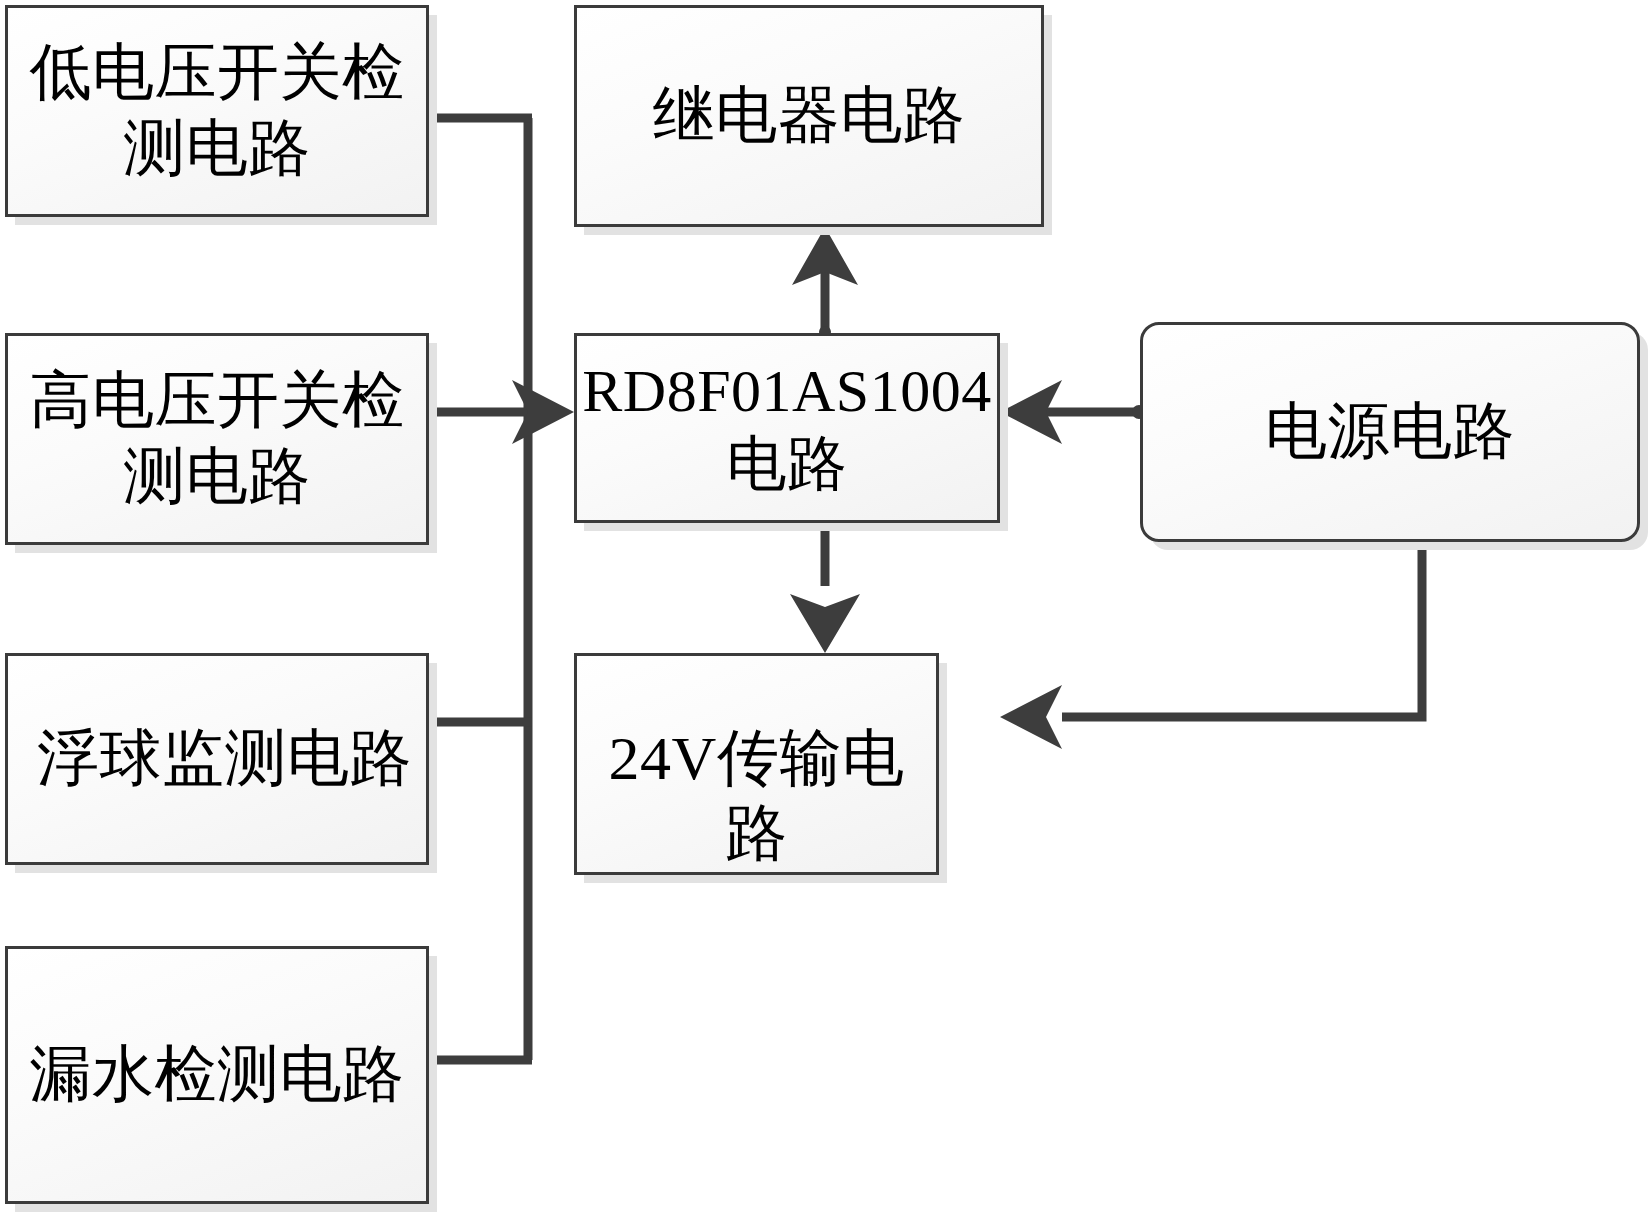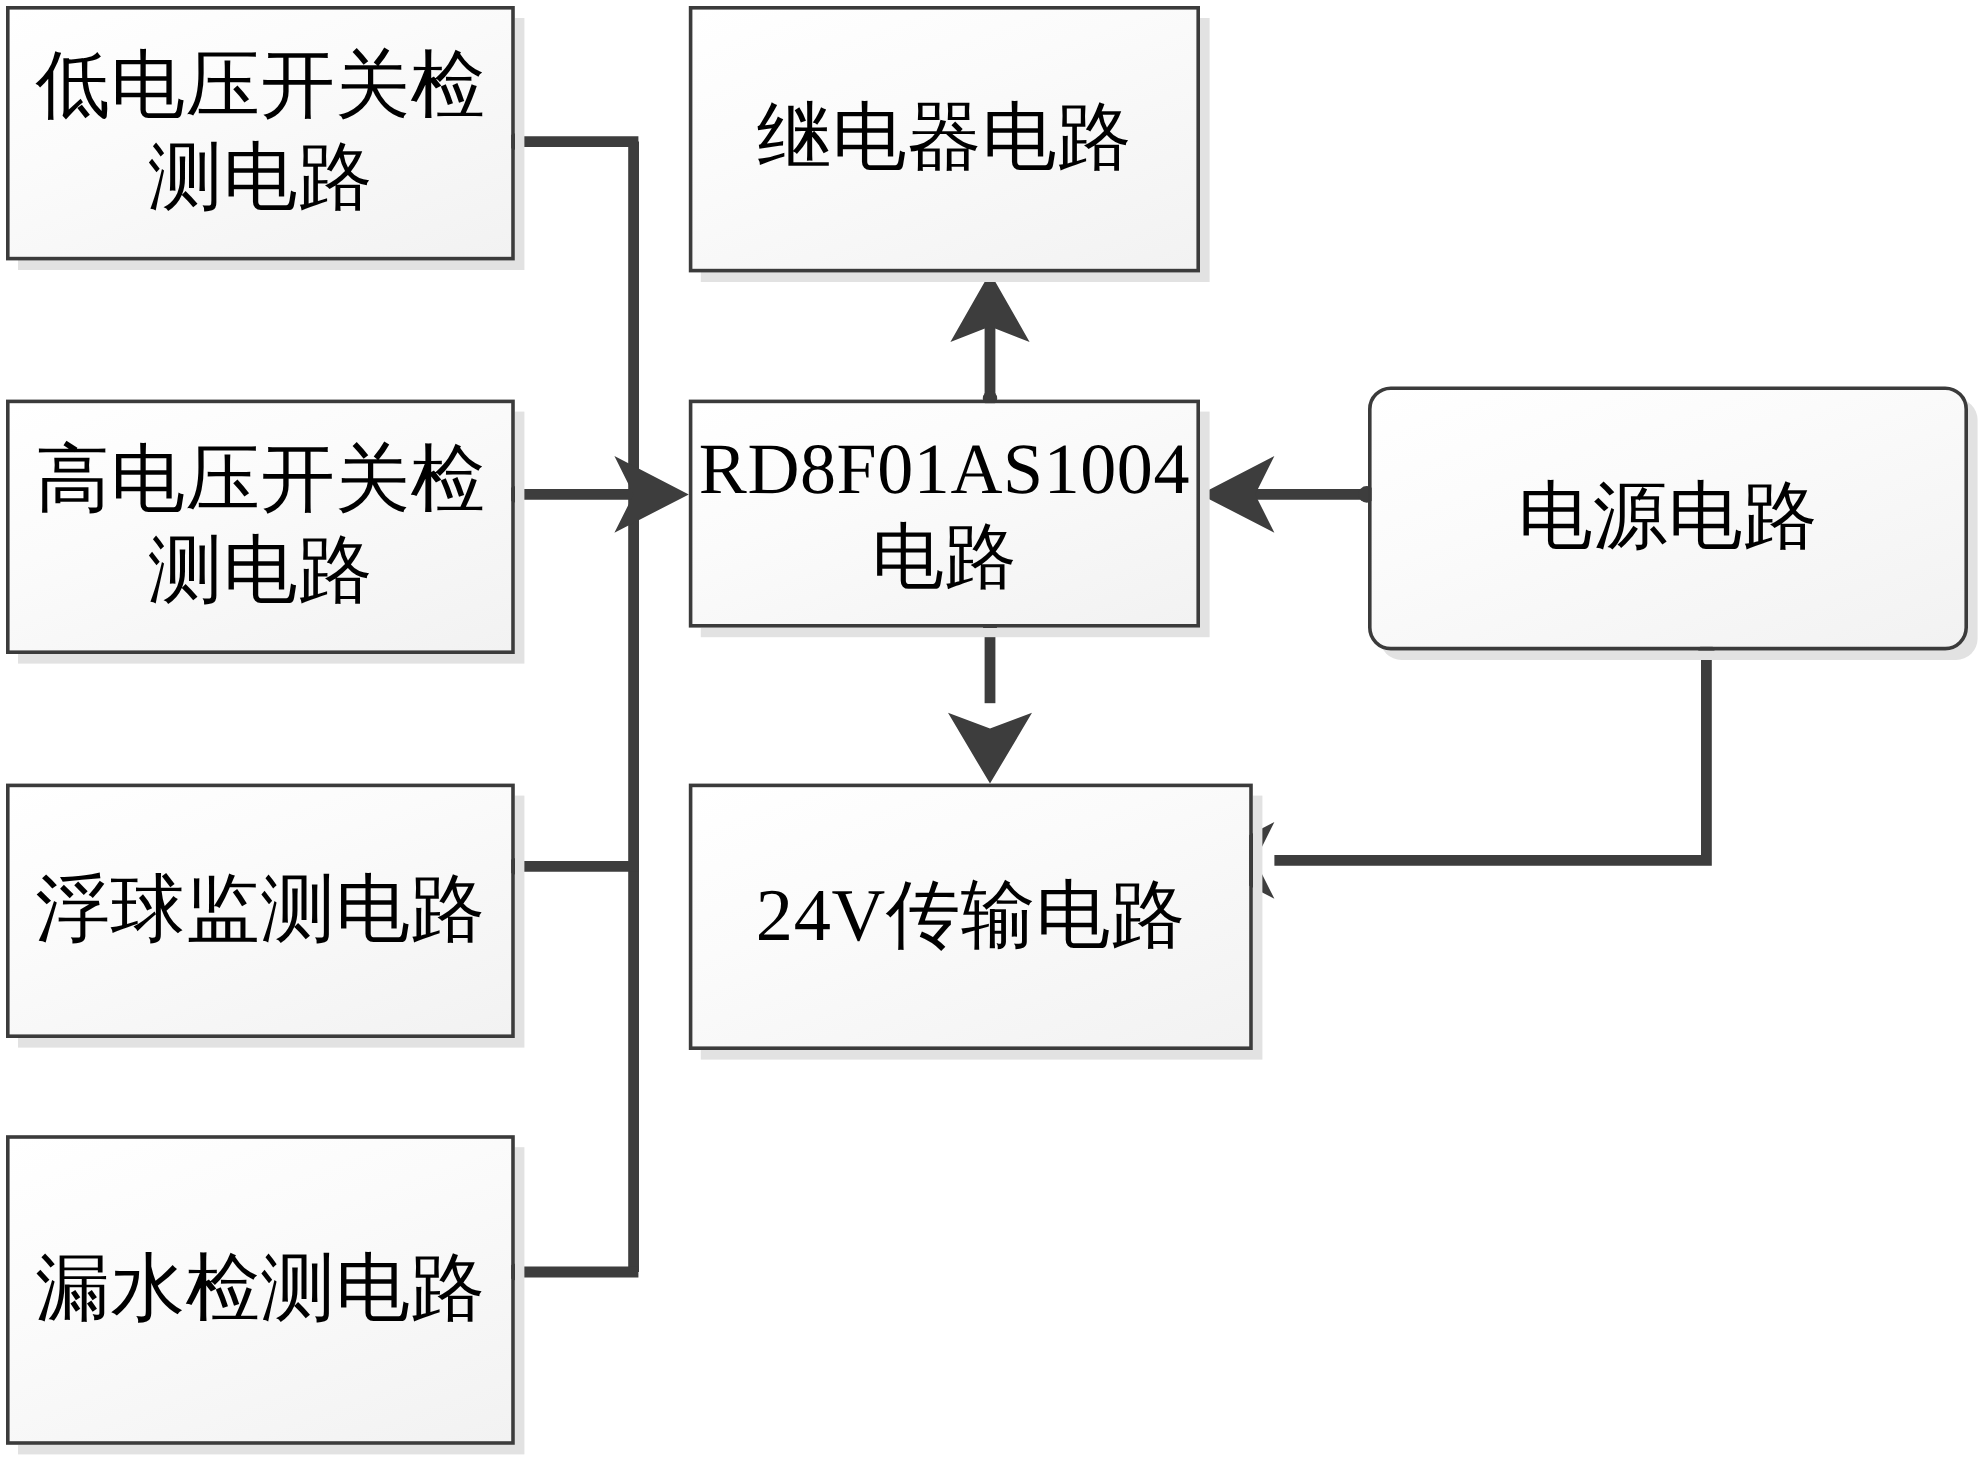--- a/index.html
+++ b/index.html
@@ -111,41 +111,41 @@
       <circle class="junction" cx="1422" cy="543" r="7"></circle>
       <path class="arrowhead" d="M 1000 717 L 1062 685 L 1046 717 L 1062 749 Z"></path>
     </g>
 
   </svg>
 
   <div class="node f-big" style="left:5px;  top:5px;   width:424px; height:212px;">
     <span class="node-label">低电压开关检测电路</span>
   </div>
 
-  <div class="node f-wide" style="left:574px; top:5px;  width:426px; height:222px;">
+  <div class="node f-wide" style="left:574px; top:5px;  width:470px; height:222px;">
     <span class="node-label">继电器电路</span>
   </div>
 
   <div class="node f-big" style="left:5px;  top:333px; width:424px; height:212px;text-align:center;">
     <span class="node-label">高电压开关检测电路</span>
   </div>
 
   <div class="node f-mcu" style="left:574px; top:333px; width:426px; height:190px;">
     <span class="node-label">RD8F01AS1004电路</span>
   </div>
 
   <div class="node f-wide" style="left:1140px; top:322px; width:500px; height:220px;border-radius:19px;">
     <span class="node-label">电源电路</span>
   </div>
 
-  <div class="node f-big" style="left:5px;  top:653px; width:424px; height:212px;">
+  <div class="node f-big" style="left:5px;  top:653px; width:424px; height:212px;text-align:right;">
     <span class="node-label">浮球监测电路</span>
   </div>
 
-  <div class="node f-wide" style="left:574px; top:653px; width:470px; height:222px;">
+  <div class="node f-wide" style="left:574px; top:653px; width:365px; height:222px;align-items:flex-end;">
     <span class="node-label">24V传输电路</span>
   </div>
 
   <div class="node f-big" style="left:5px;  top:930px; width:424px; height:258px;margin-top:16px;">
     <span class="node-label">漏水检测电路</span>
   </div>
 
 </div>
 
 </body></html>

